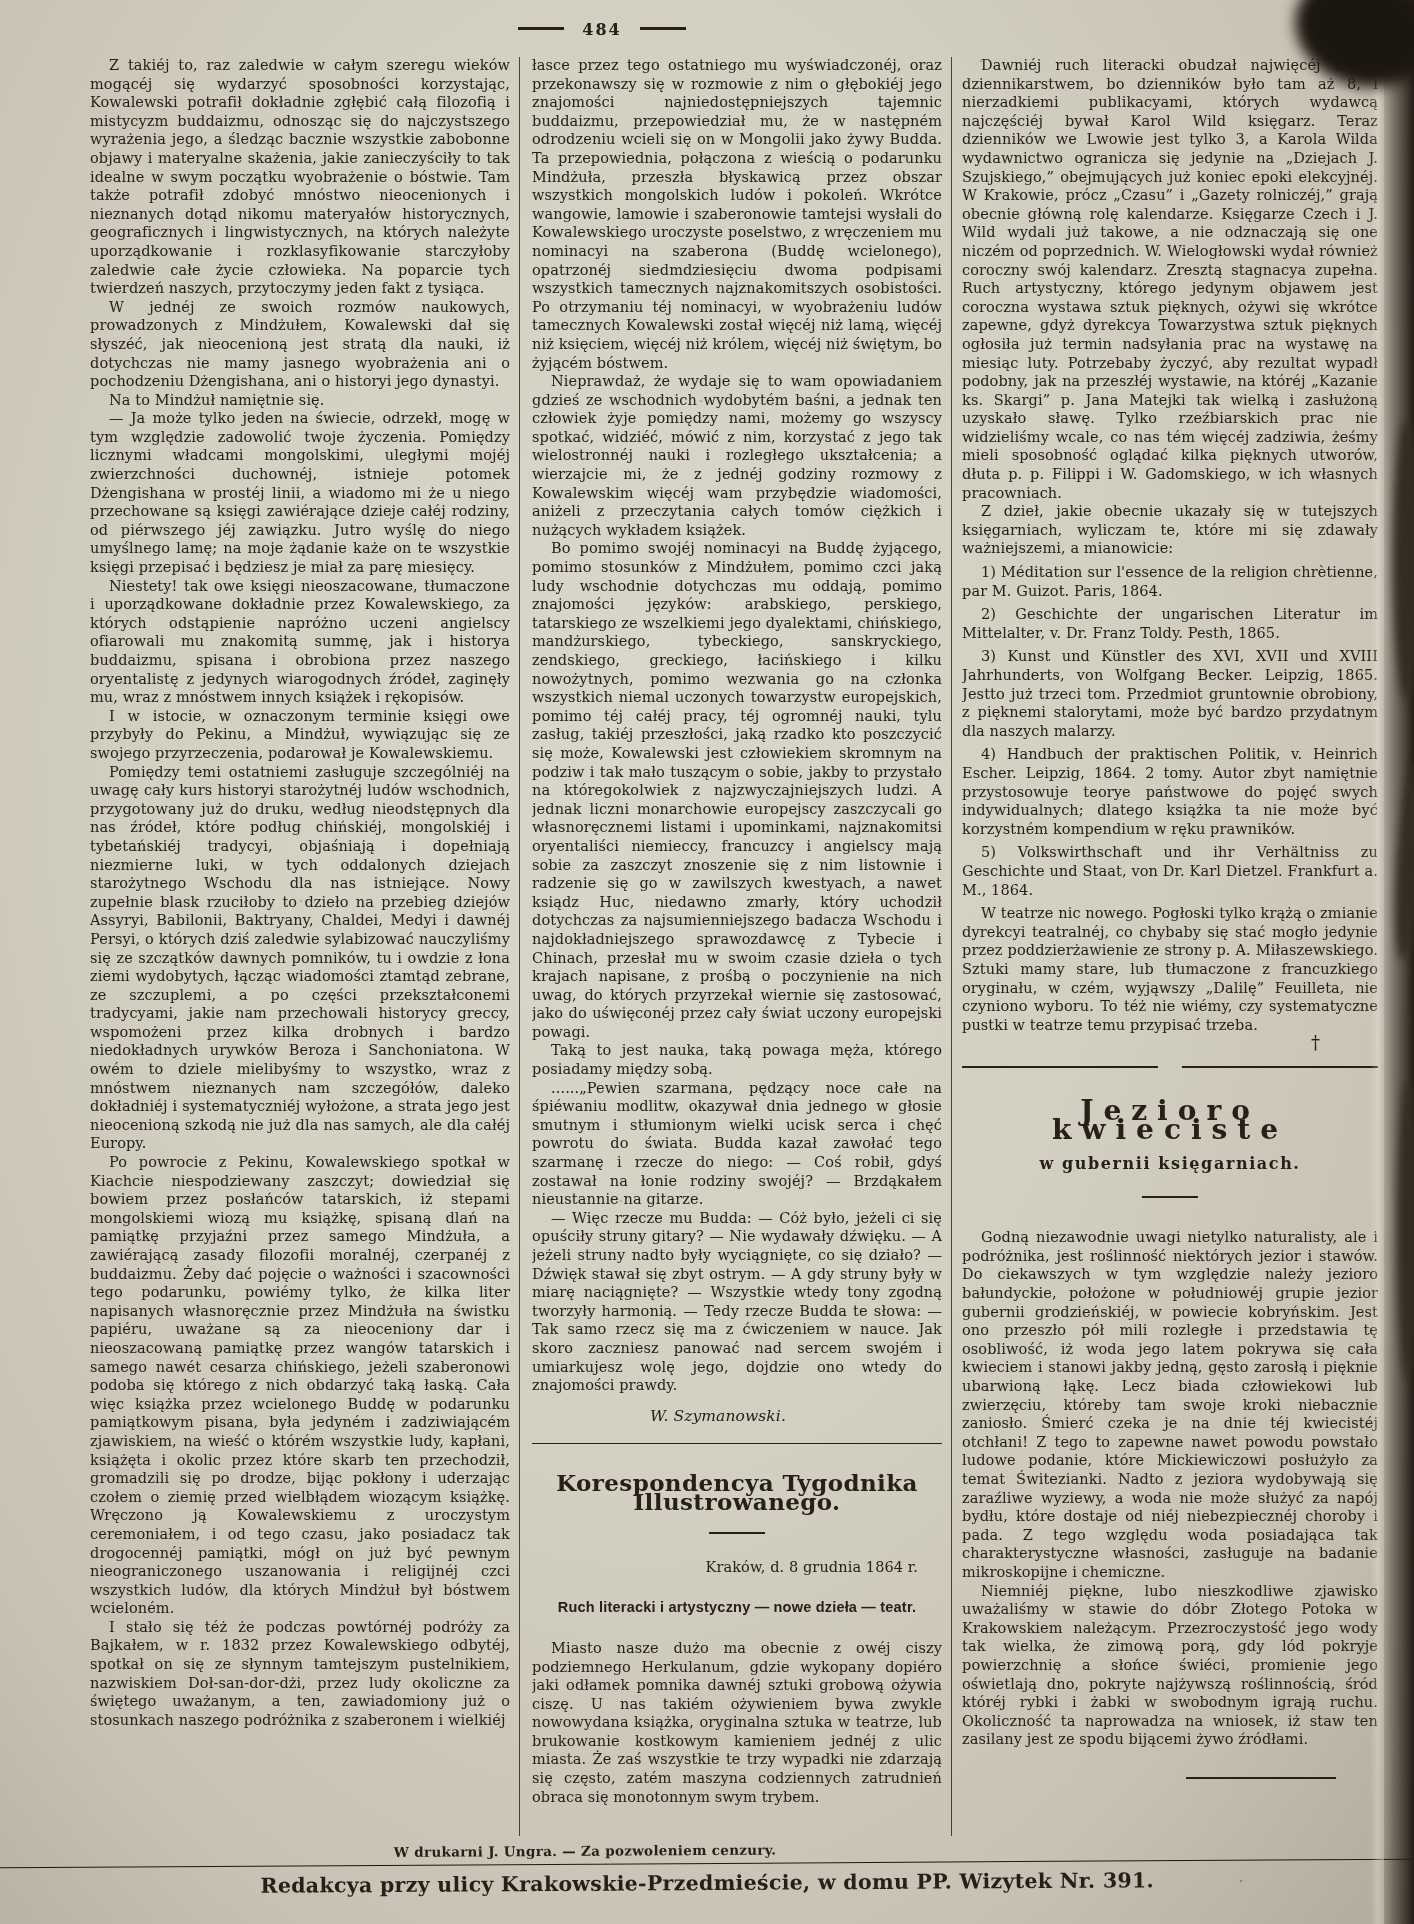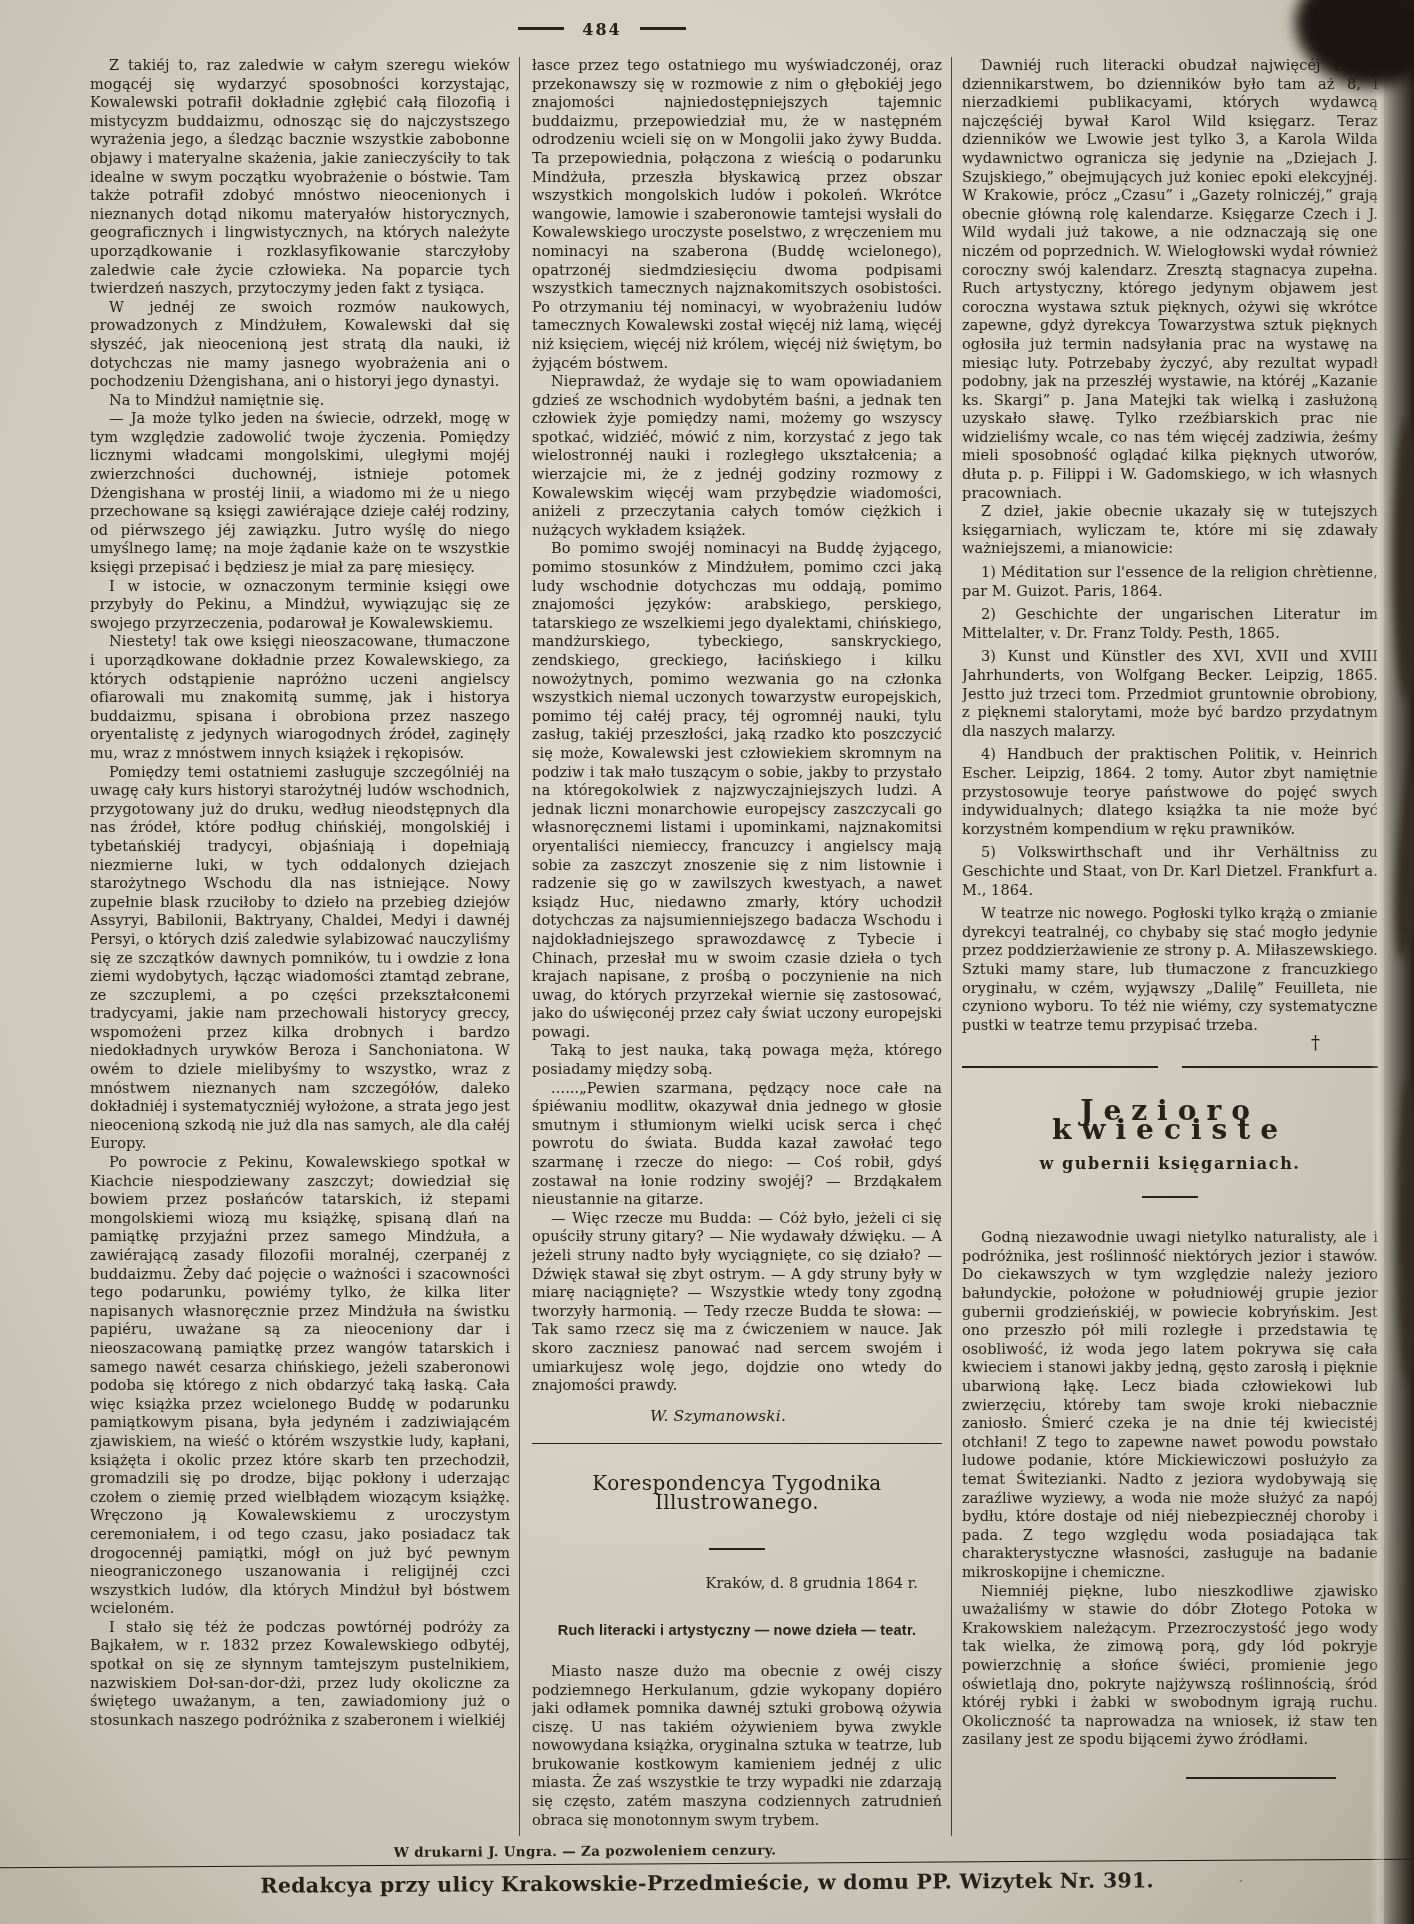--- a/index.html
+++ b/index.html
@@ -21,23 +21,23 @@
          text-align:justify; font-size:14.5px; line-height:18.6px; letter-spacing:.1px; }
   .col1 { left:90px;  width:420px; }
   .col2 { left:532px; width:410px; }
   .col3 { left:962px; width:416px; }
   .col p { margin:0; text-indent:19px; }
   .col p.noindent { text-indent:0; }
   .col p.list-item { margin:5px 0; }
   
   .signature { text-align:center; padding-right:38px; font-style:italic; margin-top:12px; font-size:15.5px; }
   .rule-full { margin:18px 0 30px; border:0; border-top:1.7px solid #262019; width:100%; }
-  .corr-title { text-align:center; font-size:20px; font-weight:normal; margin:0 0 36px; letter-spacing:.4px; }
+  .corr-title { text-align:center; font-size:23px; font-weight:bold; margin:0 0 20px; letter-spacing:.4px; }
   .dash-divider { width:56px; height:2.2px; background:#262019; margin:0 auto 24px auto; }
-  .dateline { text-align:right; padding-right:24px; margin-bottom:29px; }
+  .dateline { text-align:right; padding-right:24px; margin-bottom:22px; }
   .corr-subtitle { text-align:center; font-family:"Liberation Sans", sans-serif;
                    font-size:14.5px; font-weight:bold; margin:0 0 22px; letter-spacing:.2px; }
   
   .dagger { text-align:right; padding-right:58px; font-size:18px; line-height:18px; }
   .rule-double { margin:14px 0 34px; height:2px;
     background:linear-gradient(to right,#262019 0 47%, transparent 47% 53%, #262019 53% 100%); }
   .lake-title { text-align:center; font-size:28px; font-weight:bold; letter-spacing:10px; margin:2px 0 16px; }
   .lake-subtitle { text-align:center; font-size:16px; font-weight:bold; letter-spacing:1.6px; margin-bottom:22px; }
   .lake-divider { margin-bottom:30px; }
   .end-rule { width:150px; height:1.7px; background:#262019; margin:28px 42px 0 auto; }
@@ -74,22 +74,22 @@
   </div>
 
   <div class="vdivider d1"></div>
   <div class="vdivider d2"></div>
 
   <div class="col col1">
     <p>Z takiéj to, raz zaledwie w całym szeregu wieków mogącéj się wydarzyć sposobności korzystając, Kowalewski potrafił dokładnie zgłębić całą filozofią i mistycyzm buddaizmu, odnosząc się do najczystszego wyrażenia jego, a śledząc bacznie wszystkie zabobonne objawy i materyalne skażenia, jakie zanieczyściły to tak idealne w swym początku wyobrażenie o bóstwie. Tam także potrafił zdobyć mnóstwo nieocenionych i nieznanych dotąd nikomu materyałów historycznych, geograficznych i lingwistycznych, na których należyte uporządkowanie i rozklasyfikowanie starczyłoby zaledwie całe życie człowieka. Na poparcie tych twierdzeń naszych, przytoczymy jeden fakt z tysiąca.</p>
     <p>W jednéj ze swoich rozmów naukowych, prowadzonych z Mindżułem, Kowalewski dał się słyszéć, jak nieocenioną jest stratą dla nauki, iż dotychczas nie mamy jasnego wyobrażenia ani o pochodzeniu Dżengishana, ani o historyi jego dynastyi.</p>
     <p>Na to Mindżuł namiętnie się.</p>
     <p>— Ja może tylko jeden na świecie, odrzekł, mogę w tym względzie zadowolić twoje życzenia. Pomiędzy licznymi władcami mongolskimi, uległymi mojéj zwierzchności duchownéj, istnieje potomek Dżengishana w prostéj linii, a wiadomo mi że u niego przechowane są księgi zawiérające dzieje całéj rodziny, od piérwszego jéj zawiązku. Jutro wyślę do niego umyślnego lamę; na moje żądanie każe on te wszystkie księgi przepisać i będziesz je miał za parę miesięcy.</p>
+    <p>Niestety! tak owe księgi nieoszacowane, tłumaczone i uporządkowane dokładnie przez Kowalewskiego, za których odstąpienie napróżno uczeni angielscy ofiarowali mu znakomitą summę, jak i historya buddaizmu, spisana i obrobiona przez naszego oryentalistę z jedynych wiarogodnych źródeł, zaginęły mu, wraz z mnóstwem innych książek i rękopisów.</p>
     <p>I w istocie, w oznaczonym terminie księgi owe przybyły do Pekinu, a Mindżuł, wywiązując się ze swojego przyrzeczenia, podarował je Kowalewskiemu.</p>
-    <p>Niestety! tak owe księgi nieoszacowane, tłumaczone i uporządkowane dokładnie przez Kowalewskiego, za których odstąpienie napróżno uczeni angielscy ofiarowali mu znakomitą summę, jak i historya buddaizmu, spisana i obrobiona przez naszego oryentalistę z jedynych wiarogodnych źródeł, zaginęły mu, wraz z mnóstwem innych książek i rękopisów.</p>
     <p>Pomiędzy temi ostatniemi zasługuje szczególniéj na uwagę cały kurs historyi starożytnéj ludów wschodnich, przygotowany już do druku, według nieodstępnych dla nas źródeł, które podług chińskiéj, mongolskiéj i tybetańskiéj tradycyi, objaśniają i dopełniają niezmierne luki, w tych oddalonych dziejach starożytnego Wschodu dla nas istniejące. Nowy zupełnie blask rzuciłoby to dzieło na przebieg dziejów Assyryi, Babilonii, Baktryany, Chaldei, Medyi i dawnéj Persyi, o których dziś zaledwie sylabizować nauczyliśmy się ze szczątków dawnych pomników, tu i owdzie z łona ziemi wydobytych, łącząc wiadomości ztamtąd zebrane, ze szczuplemi, a po części przekształconemi tradycyami, jakie nam przechowali historycy greccy, wspomożeni przez kilka drobnych i bardzo niedokładnych urywków Beroza i Sanchoniatona. W owém to dziele mielibyśmy to wszystko, wraz z mnóstwem nieznanych nam szczegółów, daleko dokładniéj i systematyczniéj wyłożone, a strata jego jest nieocenioną szkodą nie już dla nas samych, ale dla całéj Europy.</p>
     <p>Po powrocie z Pekinu, Kowalewskiego spotkał w Kiachcie niespodziewany zaszczyt; dowiedział się bowiem przez posłańców tatarskich, iż stepami mongolskiemi wiozą mu książkę, spisaną dlań na pamiątkę przyjaźni przez samego Mindżuła, a zawiérającą zasady filozofii moralnéj, czerpanéj z buddaizmu. Żeby dać pojęcie o ważności i szacowności tego podarunku, powiémy tylko, że kilka liter napisanych własnoręcznie przez Mindżuła na świstku papiéru, uważane są za nieoceniony dar i nieoszacowaną pamiątkę przez wangów tatarskich i samego nawét cesarza chińskiego, jeżeli szaberonowi podoba się którego z nich obdarzyć taką łaską. Cała więc książka przez wcielonego Buddę w podarunku pamiątkowym pisana, była jedyném i zadziwiającém zjawiskiem, na wieść o którém wszystkie ludy, kapłani, książęta i okolic przez które skarb ten przechodził, gromadzili się po drodze, bijąc pokłony i uderzając czołem o ziemię przed wielbłądem wiozącym książkę. Wręczono ją Kowalewskiemu z uroczystym ceremoniałem, i od tego czasu, jako posiadacz tak drogocennéj pamiątki, mógł on już być pewnym nieograniczonego uszanowania i religijnéj czci wszystkich ludów, dla których Mindżuł był bóstwem wcieloném.</p>
     <p>I stało się téż że podczas powtórnéj podróży za Bajkałem, w r. 1832 przez Kowalewskiego odbytéj, spotkał on się ze słynnym tamtejszym pustelnikiem, nazwiskiem Doł-san-dor-dżi, przez ludy okoliczne za świętego uważanym, a ten, zawiadomiony już o stosunkach naszego podróżnika z szaberonem i wielkiéj</p>
   </div>
 
   <div class="col col2">
     <p class="noindent">łasce przez tego ostatniego mu wyświadczonéj, oraz przekonawszy się w rozmowie z nim o głębokiéj jego znajomości najniedostępniejszych tajemnic buddaizmu, przepowiedział mu, że w następném odrodzeniu wcieli się on w Mongolii jako żywy Budda. Ta przepowiednia, połączona z wieścią o podarunku Mindżuła, przeszła błyskawicą przez obszar wszystkich mongolskich ludów i pokoleń. Wkrótce wangowie, lamowie i szaberonowie tamtejsi wysłali do Kowalewskiego uroczyste poselstwo, z wręczeniem mu nominacyi na szaberona (Buddę wcielonego), opatrzonéj siedmdziesięciu dwoma podpisami wszystkich tamecznych najznakomitszych osobistości. Po otrzymaniu téj nominacyi, w wyobrażeniu ludów tamecznych Kowalewski został więcéj niż lamą, więcéj niż księciem, więcéj niż królem, więcéj niż świętym, bo żyjącém bóstwem.</p>
     <p>Nieprawdaż, że wydaje się to wam opowiadaniem gdzieś ze wschodnich wydobytém baśni, a jednak ten człowiek żyje pomiędzy nami, możemy go wszyscy spotkać, widziéć, mówić z nim, korzystać z jego tak wielostronnéj nauki i rozległego ukształcenia; a wierzajcie mi, że z jednéj godziny rozmowy z Kowalewskim więcéj wam przybędzie wiadomości, aniżeli z przeczytania całych tomów ciężkich i nużących wykładem książek.</p>
     <p>Bo pomimo swojéj nominacyi na Buddę żyjącego, pomimo stosunków z Mindżułem, pomimo czci jaką ludy wschodnie dotychczas mu oddają, pomimo znajomości języków: arabskiego, perskiego, tatarskiego ze wszelkiemi jego dyalektami, chińskiego, mandżurskiego, tybeckiego, sanskryckiego, zendskiego, greckiego, łacińskiego i kilku nowożytnych, pomimo wezwania go na członka wszystkich niemal uczonych towarzystw europejskich, pomimo téj całéj pracy, téj ogromnéj nauki, tylu zasług, takiéj przeszłości, jaką rzadko kto poszczycić się może, Kowalewski jest człowiekiem skromnym na podziw i tak mało tuszącym o sobie, jakby to przystało na któregokolwiek z najzwyczajniejszych ludzi. A jednak liczni monarchowie europejscy zaszczycali go własnoręcznemi listami i upominkami, najznakomitsi oryentaliści niemieccy, francuzcy i angielscy mają sobie za zaszczyt znoszenie się z nim listownie i radzenie się go w zawilszych kwestyach, a nawet ksiądz Huc, niedawno zmarły, który uchodził dotychczas za najsumienniejszego badacza Wschodu i najdokładniejszego sprawozdawcę z Tybecie i Chinach, przesłał mu w swoim czasie dzieła o tych krajach napisane, z prośbą o poczynienie na nich uwag, do których przyrzekał wiernie się zastosować, jako do uświęconéj przez cały świat uczony europejski powagi.</p>
     <p>Taką to jest nauka, taką powaga męża, którego posiadamy między sobą.</p>

